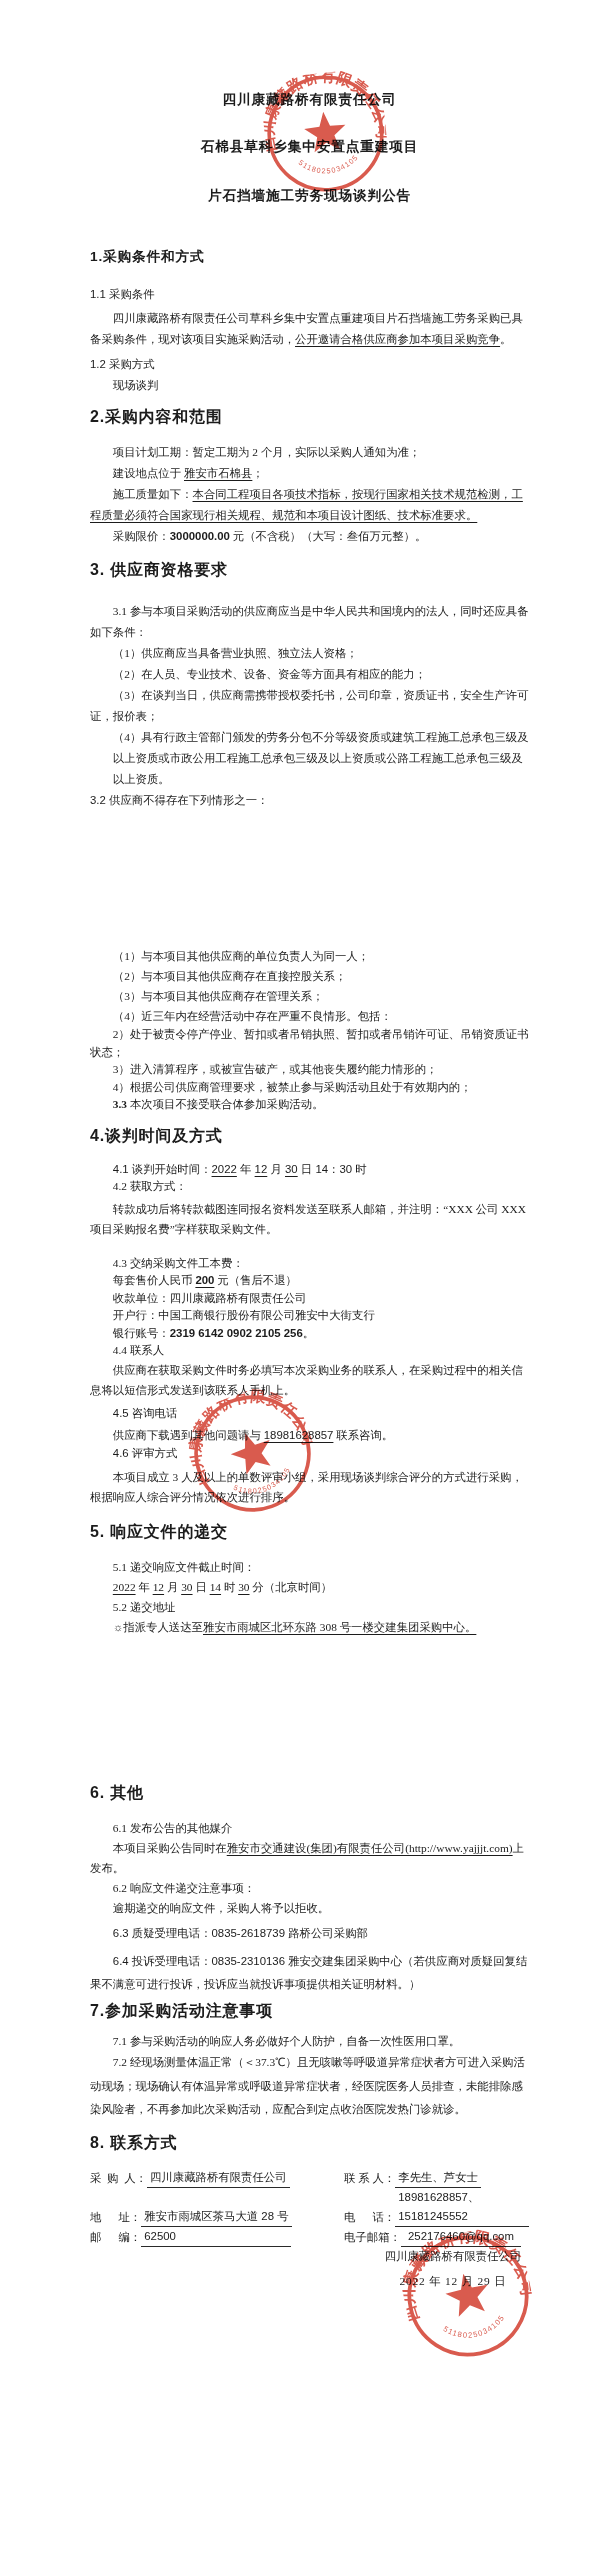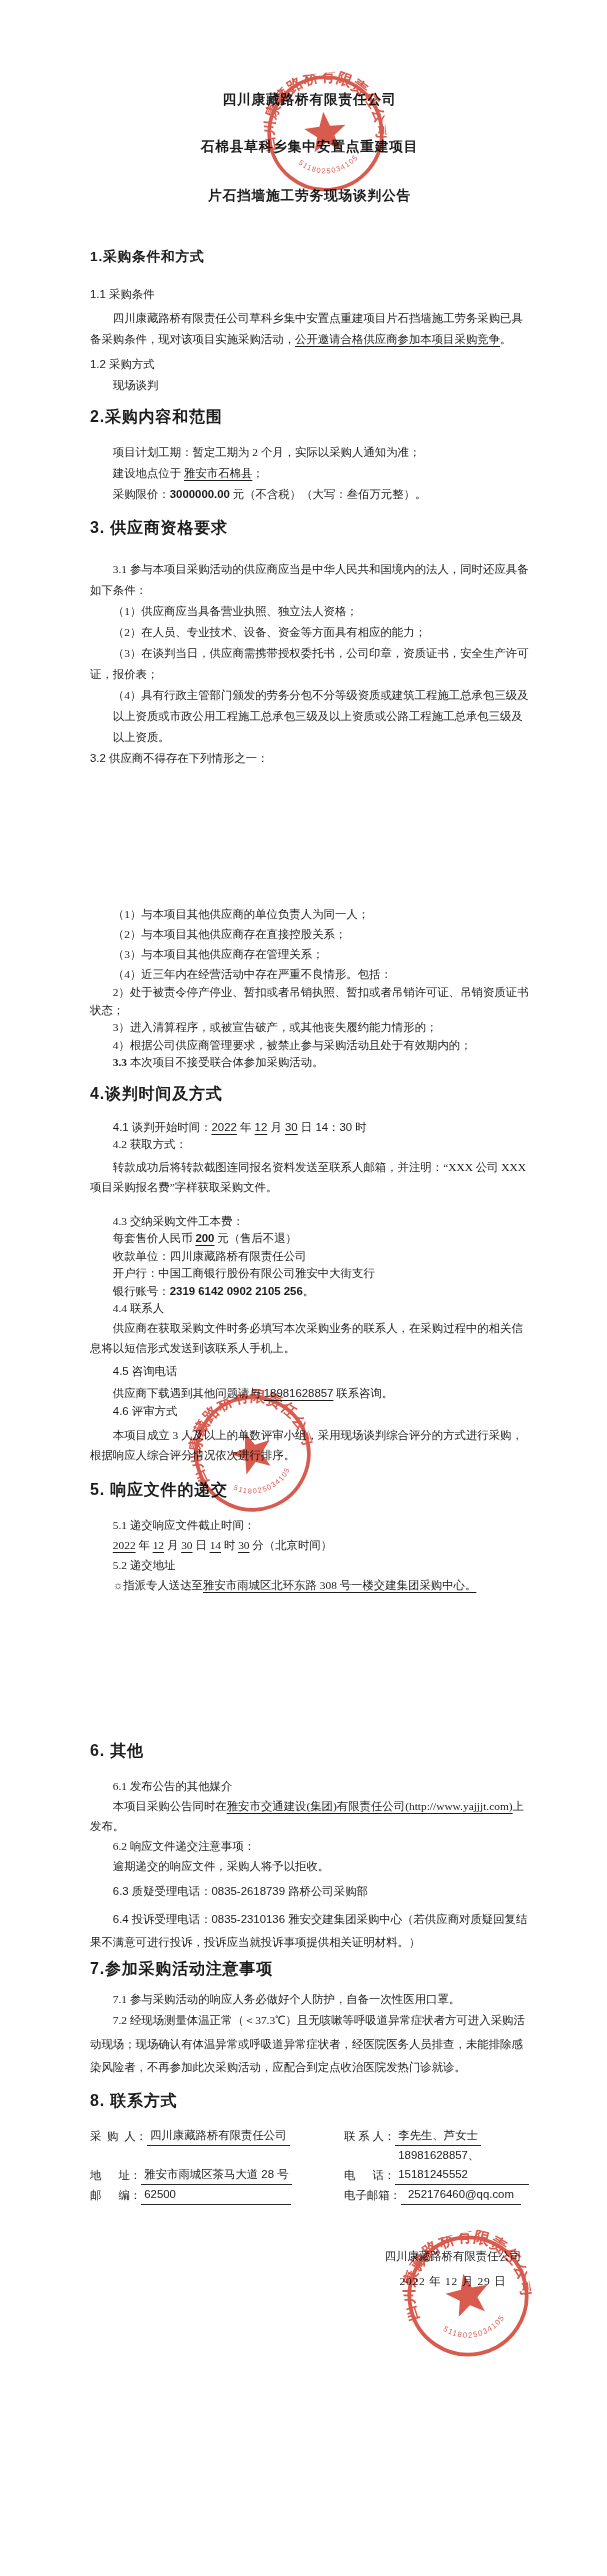--- a/index.html
+++ b/index.html
@@ -50,20 +50,21 @@
     <div class="title t3" data-name="document-title-announcement">片石挡墙施工劳务现场谈判公告</div>
     <div id="blocks" data-name="document-sections">
         <div class="h1" data-name="sec1-heading" style="margin-top: 38px;"><span data-name="text-run">1.采购条件和方式</span></div>
         <div class="h2 noind" data-name="sec1-1-heading" style="margin-top: 13.7px;"><span data-name="text-run">1.1 采购条件</span></div>
         <div class="p" data-name="sec1-1-para" style="margin-top: 3px;"><span data-name="text-run">四川康藏路桥有限责任公司草科乡集中安置点重建项目片石挡墙施工劳务采购已具备采购条件，现对该项目实施采购活动，</span><span class="u" data-name="text-run">公开邀请合格供应商参加本项目采购竞争</span><span data-name="text-run">。</span></div>
         <div class="h2 noind" data-name="sec1-2-heading" style="margin-top: 4.6px;"><span data-name="text-run">1.2 采购方式</span></div>
         <div class="p" data-name="sec1-2-para"><span data-name="text-run">现场谈判</span></div>
         <div class="h1" data-name="sec2-heading" style="margin-top: 7.6px;"><span data-name="text-run">2.采购内容和范围</span></div>
         <div class="p" data-name="sec2-duration" style="margin-top: 12px;"><span data-name="text-run">项目计划工期：暂定工期为 2 个月，实际以采购人通知为准；</span></div>
         <div class="p" data-name="sec2-location"><span data-name="text-run">建设地点位于 </span><span class="u" data-name="text-run">雅安市石棉县</span><span data-name="text-run">；</span></div>
+        <div class="p" data-name="sec2-quality"><span data-name="text-run">施工质量如下：</span><span class="u" data-name="text-run">本合同工程项目各项技术指标，按现行国家相关技术规范检测，工程质量必须符合国家现行相关规程、规范和本项目设计图纸、技术标准要求。</span></div>
         <div class="p" data-name="sec2-price-limit"><span data-name="text-run">采购限价：</span><span class="b num" data-name="text-run">3000000.00</span><span data-name="text-run"> 元（不含税）（大写：叁佰万元整）。</span></div>
         <div class="h1" data-name="sec3-heading" style="margin-top: 10.6px;"><span data-name="text-run">3.  供应商资格要求</span></div>
         <div class="p" data-name="sec3-1-para" style="margin-top: 18px;"><span data-name="text-run">3.1 参与本项目采购活动的供应商应当是中华人民共和国境内的法人，同时还应具备如下条件：</span></div>
         <div class="p" data-name="sec3-1-item1"><span data-name="text-run">（1）供应商应当具备营业执照、独立法人资格；</span></div>
         <div class="p" data-name="sec3-1-item2"><span data-name="text-run">（2）在人员、专业技术、设备、资金等方面具有相应的能力；</span></div>
         <div class="p" data-name="sec3-1-item3"><span data-name="text-run">（3）在谈判当日，供应商需携带授权委托书，公司印章，资质证书，安全生产许可证，报价表；</span></div>
         <div class="p ml2" data-name="sec3-1-item4"><span data-name="text-run">（4）具有行政主管部门颁发的劳务分包不分等级资质或建筑工程施工总承包三级及以上资质或市政公用工程施工总承包三级及以上资质或公路工程施工总承包三级及以上资质。</span></div>
         <div class="h2 noind" data-name="sec3-2-heading"><span data-name="text-run">3.2  供应商不得存在下列情形之一：</span></div>
         <div class="p" data-name="sec3-2-item1" style="margin-top: 135px; line-height: 20px;"><span data-name="text-run">（1）与本项目其他供应商的单位负责人为同一人；</span></div>
         <div class="p" data-name="sec3-2-item2" style="line-height: 20px;"><span data-name="text-run">（2）与本项目其他供应商存在直接控股关系；</span></div>

